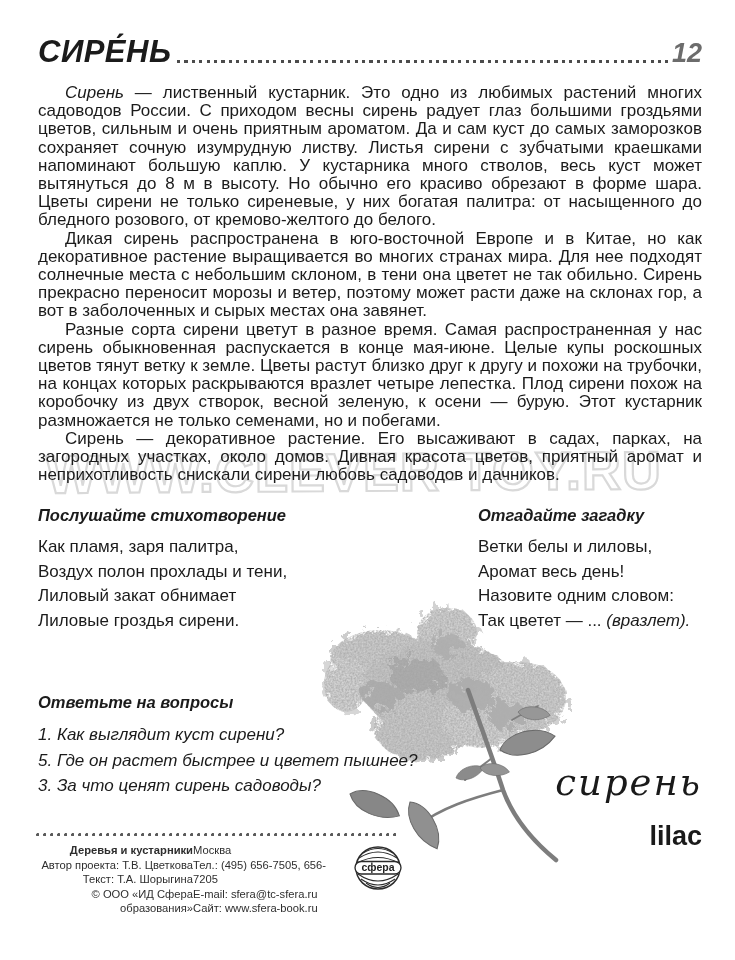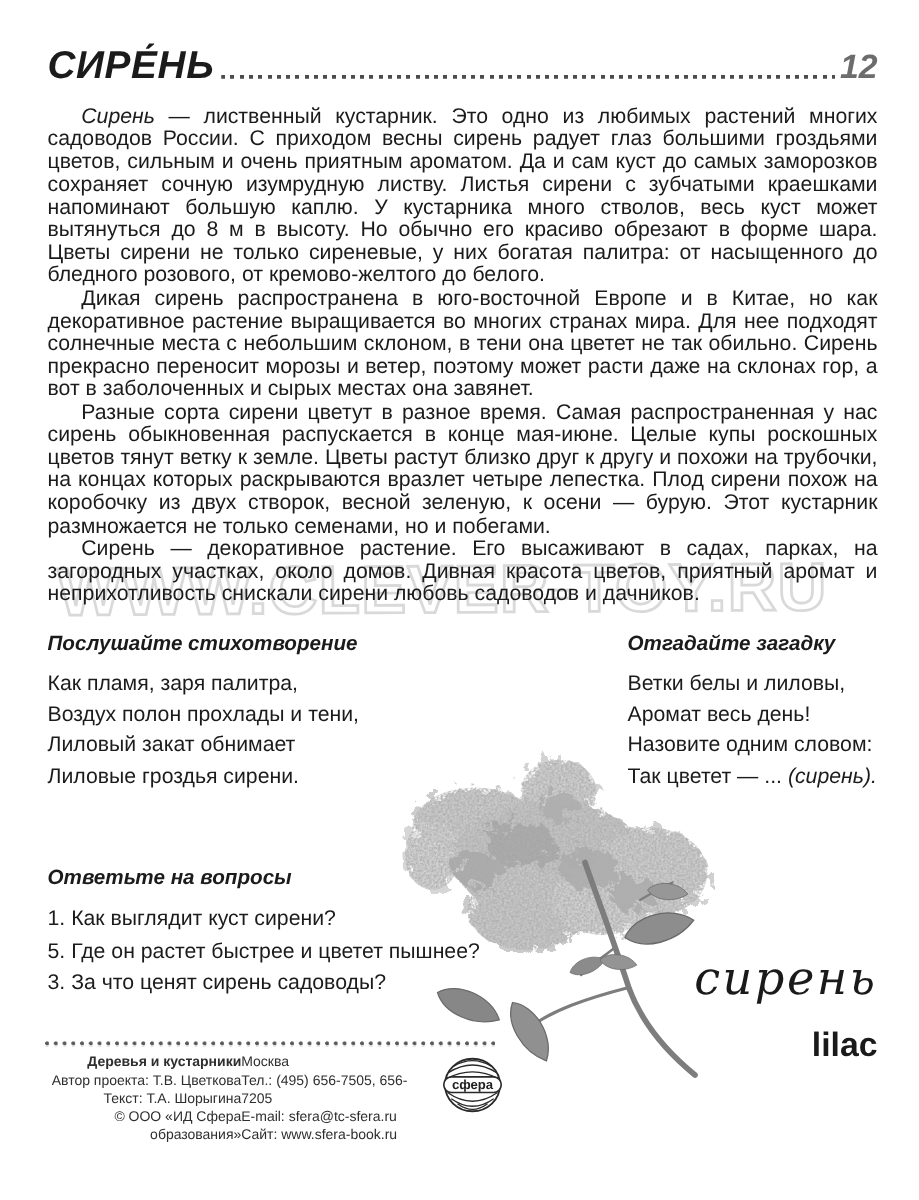--- a/index.html
+++ b/index.html
@@ -18,31 +18,31 @@
   .title-row { position:absolute; left:38px; top:36px; width:664px; display:flex; align-items:flex-end; z-index:2; }
   .title { font-size:31px; font-weight:bold; font-style:italic; letter-spacing:0.5px; margin:0; line-height:1; }
   .leader { flex:1; height:3.4px; margin:0 4px 4px 6px;
     background-image:repeating-linear-gradient(90deg,#4c4c4c 0 3.2px,transparent 3.2px 7.4px); }
   .page-num { font-size:27px; font-weight:bold; font-style:italic; color:#6c6c6c; line-height:1; }
   
   .article { position:absolute; left:38px; top:84px; width:664px; z-index:2; }
   .para { margin:0; text-align:justify; text-indent:27px; font-size:17px; line-height:18.2px; }
   .lead { font-style:italic; }
   
-  .two-col { position:absolute; left:38px; top:506px; width:664px; display:flex; z-index:2;gap:24px; }
+  .two-col { position:absolute; left:38px; top:506px; width:664px; display:flex; z-index:2; }
   .poem-col { width:440px; }
   .riddle-col { flex:1; }
   .sec-head { font-size:16.5px; font-weight:bold; font-style:italic; margin:0 0 10px 0; }
   .verse-line { font-size:17px; line-height:24.5px; }
   .answer { font-style:italic; }
   
   .lilac { position:absolute; left:322px; top:600px; z-index:1; }
   
   .questions { position:absolute; left:38px; top:693px; width:390px; z-index:2; }
-  .q-line { font-size:17px; line-height:25.5px; }
+  .q-line { font-size:17px; line-height:25.5px;font-style:italic; }
   
   .sep-dots { position:absolute; left:36px; top:833px; width:360px; height:4px; z-index:2;
     background-image:radial-gradient(circle at 1.7px 1.7px,#5a5a5a 1.4px,transparent 1.8px);
     background-size:7px 4px; background-repeat:repeat-x; }
   
   .footer { position:absolute; left:37px; top:843px; display:flex; z-index:2;
     font-size:11.2px; line-height:14.6px; color:#2e2e2e; }
   .f-col1 { width:156px;text-align:right; }
   .f-col2 { width:156px; }
   .f-bold { font-weight:bold; }
@@ -79,21 +79,21 @@
       <div class="verse-line">Как пламя, заря палитра,</div>
       <div class="verse-line">Воздух полон прохлады и тени,</div>
       <div class="verse-line">Лиловый закат обнимает</div>
       <div class="verse-line">Лиловые гроздья сирени.</div>
     </div>
     <div class="riddle-col">
       <h2 class="sec-head">Отгадайте загадку</h2>
       <div class="verse-line">Ветки белы и лиловы,</div>
       <div class="verse-line">Аромат весь день!</div>
       <div class="verse-line">Назовите одним словом:</div>
-      <div class="verse-line"><span>Так цветет — ... </span><em class="answer">(сирень).</em></div>
+      <div class="verse-line"><span>Так цветет — ... </span><em class="answer">(вразлет).</em></div>
     </div>
   </section>
 
   <svg class="lilac" width="250" height="270" viewBox="0 0 250 270" aria-hidden="true">
     <defs>
       <filter id="fluff" x="-25%" y="-25%" width="150%" height="150%">
         <feTurbulence type="fractalNoise" baseFrequency="0.11" numOctaves="4" seed="8" result="t"></feTurbulence>
         <feDisplacementMap in="SourceGraphic" in2="t" scale="26"></feDisplacementMap>
       </filter>
       <filter id="speck" x="-10%" y="-10%" width="120%" height="120%">

